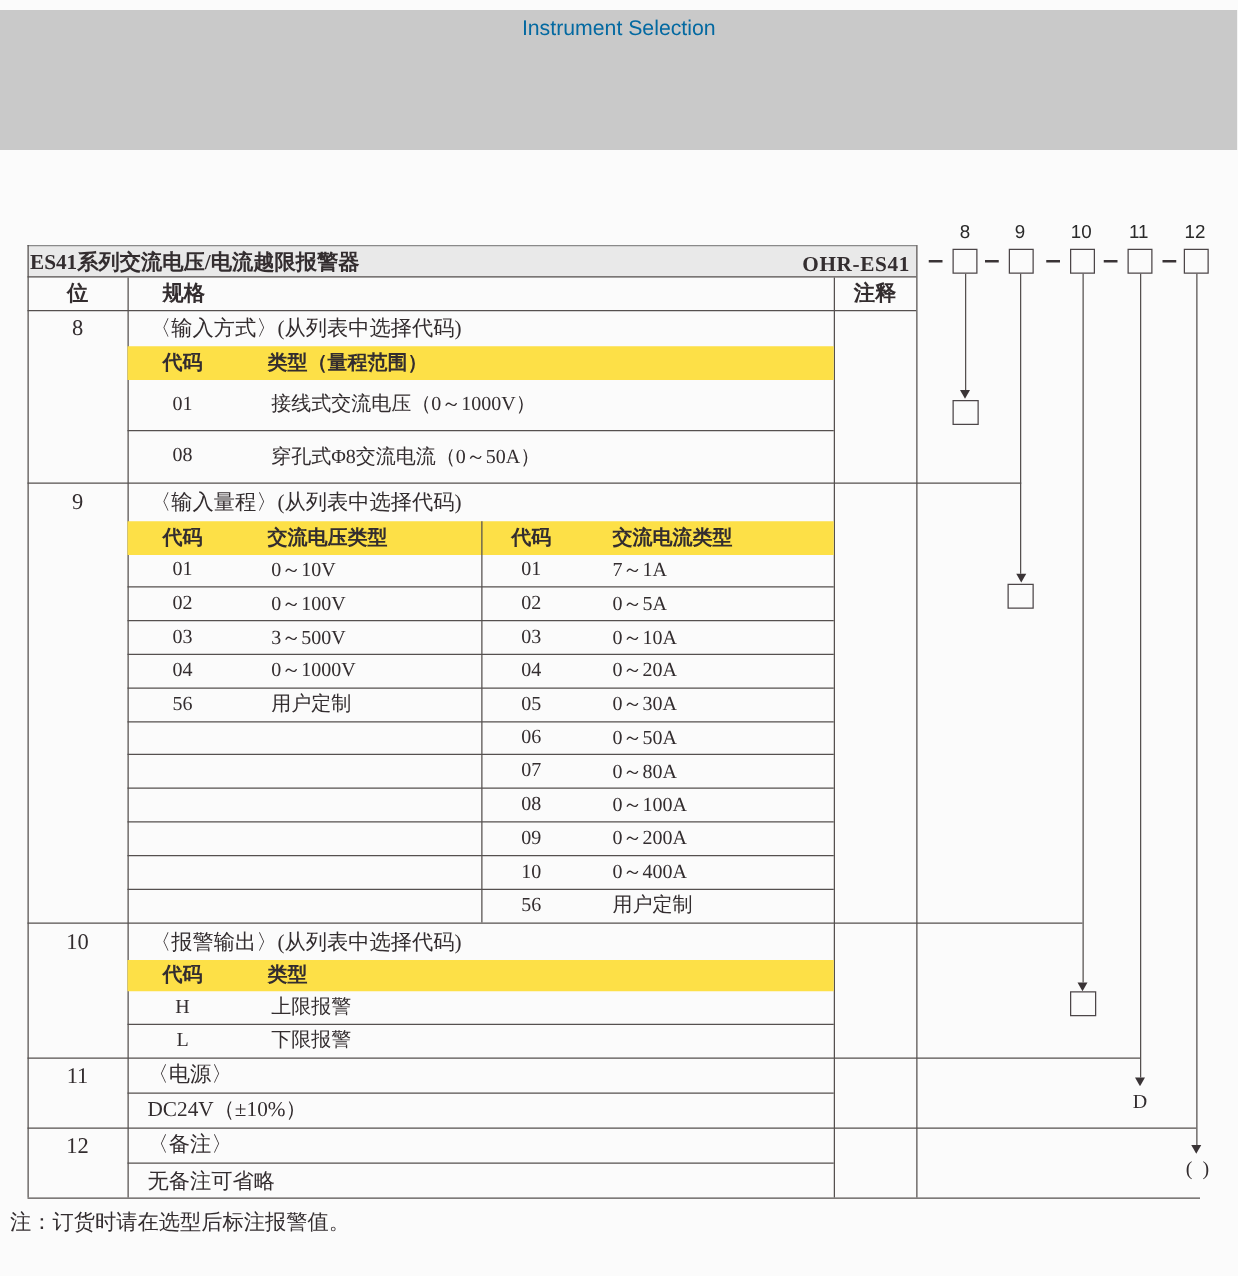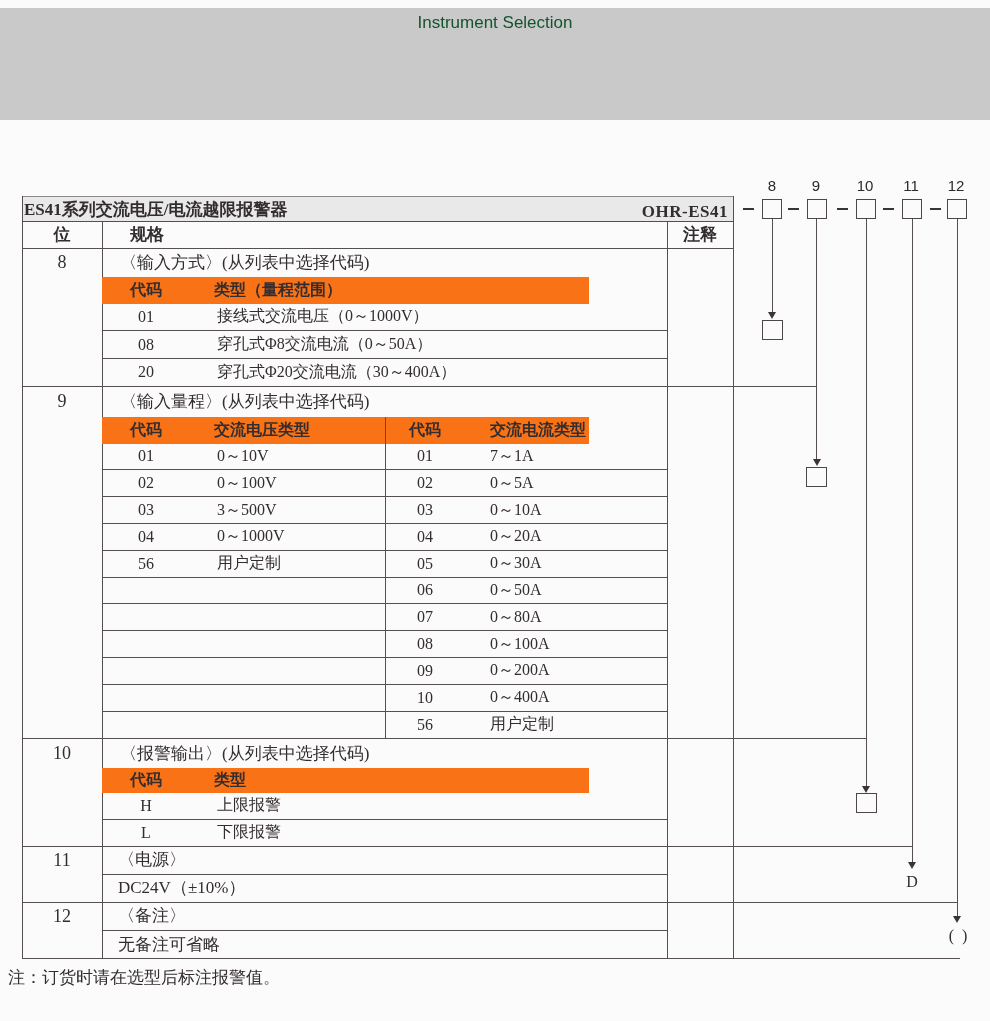--- a/index.html
+++ b/index.html
@@ -4,36 +4,36 @@
 <style>
   html,body{margin:0;padding:0;background:#fbfbfb;}
   #page{position:relative;width:990px;height:1021px;background:#fbfbfb;overflow:hidden;
         font-family:"Liberation Serif","DejaVu Serif",serif;color:#332d2f;}
   
   .banner{position:absolute;left:0;top:8px;width:990px;height:112px;background:#c9c9c9;}
   .banner-inner{width:940px;margin:0 auto;text-align:center;}
   .banner-title{font-family:"Liberation Sans","DejaVu Sans",sans-serif;font-weight:bold;
                 font-size:46px;line-height:50px;padding-top:16px;letter-spacing:2px;color:#111;}
   .banner-subtitle{font-family:"Liberation Sans","DejaVu Sans",sans-serif;font-size:17px;
-                   margin-top:5px;color:#14532d;}
+                   margin-top:5px;color:#0369a1;}
   
   .hl{position:absolute;height:1px;background:#55504f;}
   .vl{position:absolute;width:1px;background:#55504f;}
   
   .series-bar{position:absolute;left:22px;top:196px;width:711px;height:26px;background:#e9e9e9;
               border-top:1px solid #8a8a8a;border-bottom:1px solid #55504f;box-sizing:border-box;padding-left:19px;}
   .series-title{position:absolute;left:2px;top:0;height:25px;display:flex;align-items:center;
                 font-weight:bold;font-size:17px;}
   .series-model{position:absolute;right:5px;top:0;height:30px;display:flex;align-items:center;
                 font-weight:bold;font-size:17px;letter-spacing:0.5px;}
   
   .vc{position:absolute;display:flex;align-items:center;font-size:17px;}
   .cc{justify-content:center;}
   .bold{font-weight:bold;}
-  .band{position:absolute;left:102px;width:487px;background:#f97316;text-decoration:underline;}
+  .band{position:absolute;left:102px;width:565px;background:#fde047;text-decoration:underline;}
   .pos-num{position:absolute;left:22px;width:80px;height:26px;display:flex;align-items:center;
            justify-content:center;font-size:18px;}
   
   .rows{position:absolute;left:102px;width:565px;display:flex;flex-direction:column;}
   .row{position:relative;flex:1 1 0;box-sizing:border-box;border-bottom:1px solid #55504f;}
   .rows .row:last-child{border-bottom:none;}
   .cell{position:absolute;top:0;height:100%;display:flex;align-items:center;font-size:16px;}
   .code{left:0;width:88px;justify-content:center;}
   .type{left:115px;}
   .codeR{left:283px;width:80px;justify-content:center;}
@@ -127,24 +127,20 @@
   </div>
   <div class="rows" style="top:303.5px;height:82px">
     <div class="row">
       <div class="cell code">01</div>
       <div class="cell type">接线式交流电压（0～1000V）</div>
     </div>
     <div class="row">
       <div class="cell code">08</div>
       <div class="cell type">穿孔式Φ8交流电流（0～50A）</div>
     </div>
-    <div class="row">
-      <div class="cell code">20</div>
-      <div class="cell type">穿孔式Φ20交流电流（30～400A）</div>
-    </div>
   </div>
 
   <div class="pos-num" style="top:388px">9</div>
   <div class="vc" style="left:120px;top:386.5px;height:30px">〈输入量程〉(从列表中选择代码)</div>
   <div class="band" style="top:417px;height:26.5px">
     <div class="cell code bold">代码</div>
     <div class="cell bold" style="left:112px">交流电压类型</div>
     <div class="cell codeR bold">代码</div>
     <div class="cell typeR bold">交流电流类型</div>
   </div>

